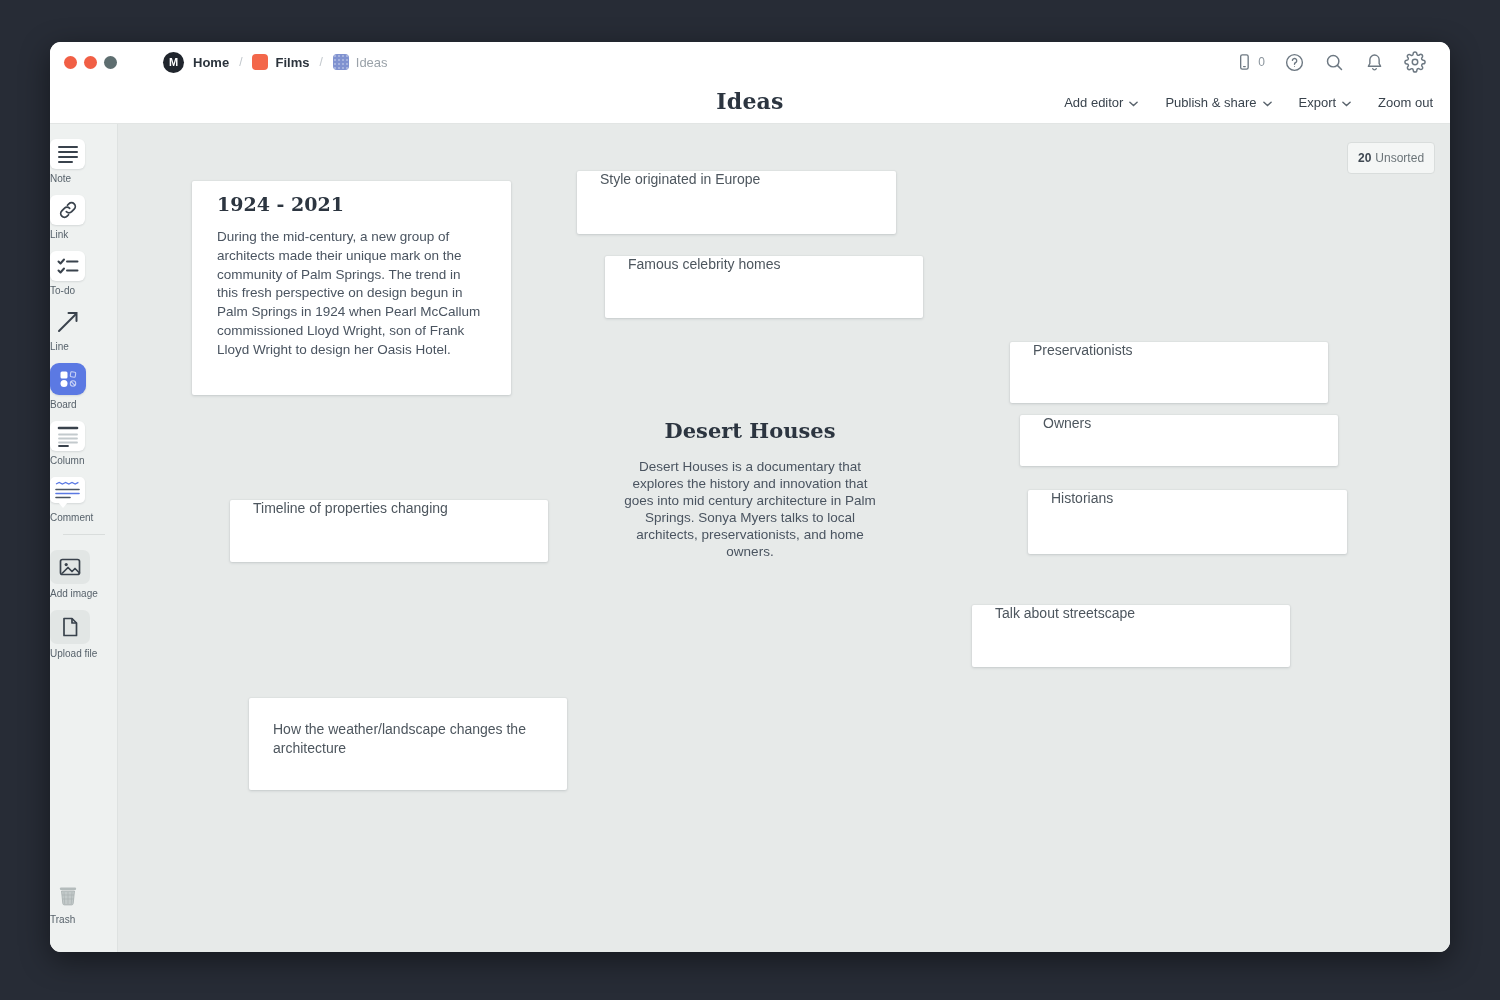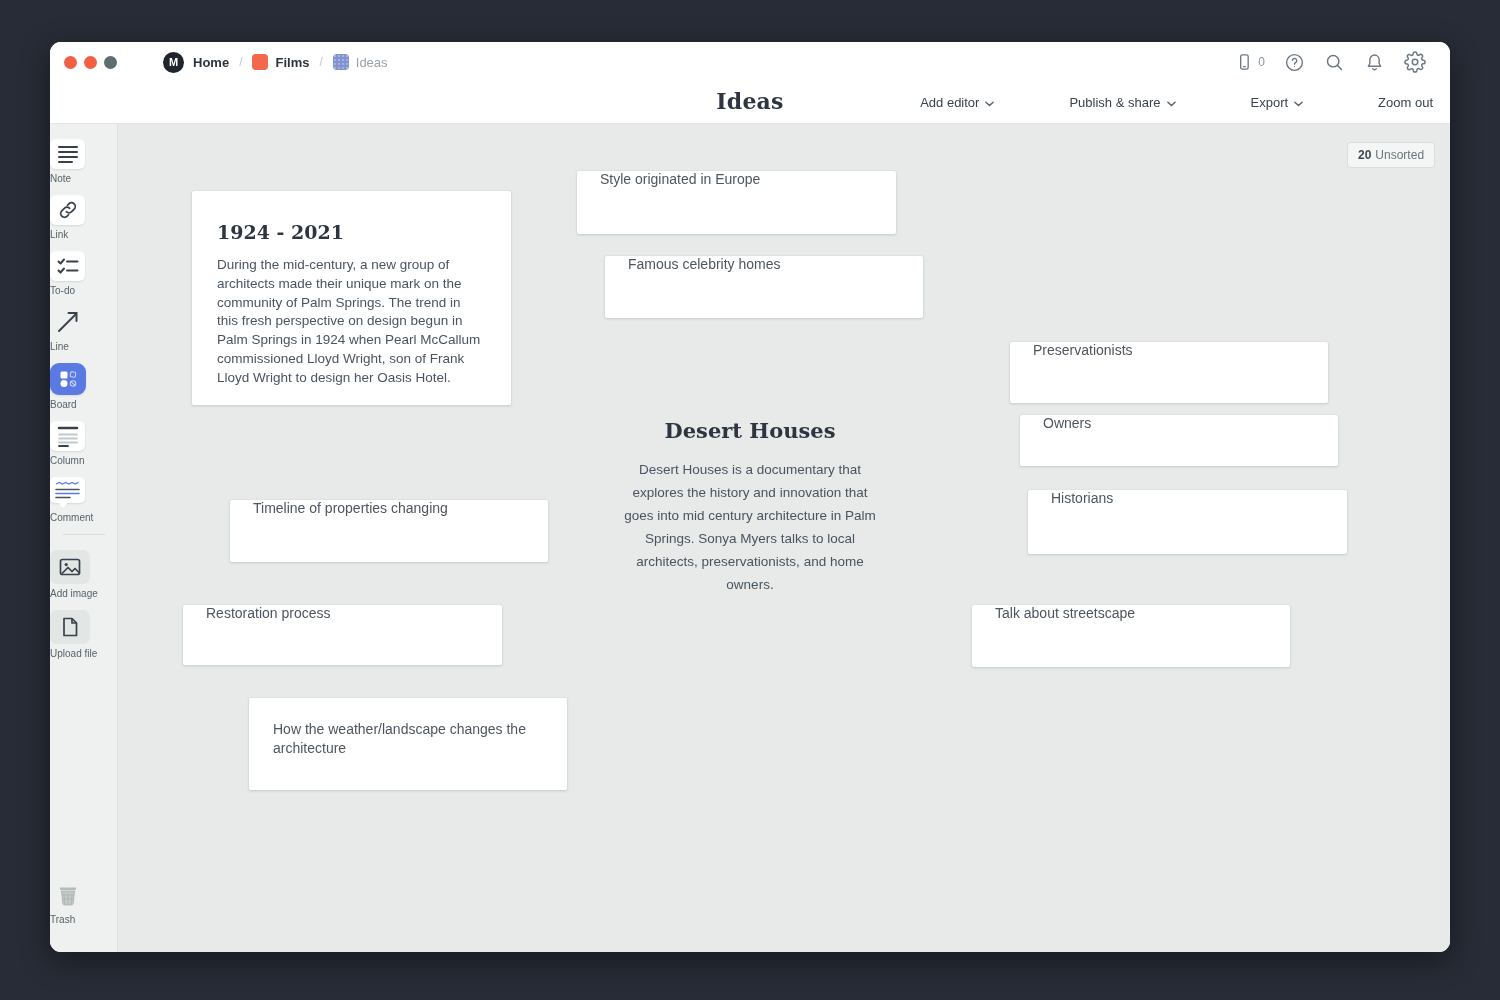--- a/index.html
+++ b/index.html
@@ -43,21 +43,21 @@
   .icon-btn { display:flex; align-items:center; gap:4px; cursor:pointer; }
   .icon-btn svg { display:block; }
   .device-count { font-size:12px; color:#8a949c; }
   .titlebar { height:41px; position:relative; }
   .page-title {
     position:absolute; left:50%; top:50%; transform:translate(-50%,-58%);
     font-family:"DejaVu Serif", serif; font-weight:bold; font-size:22px; color:#2c3540;
     letter-spacing:.2px;
   }
   .actions { position:absolute; right:17px; top:0; height:100%; display:flex; align-items:center; gap:27px; }
-  .action { display:flex; align-items:center; gap:6px; font-size:13px; color:#39434d; cursor:pointer;margin-left:48px; }
+  .action { display:flex; align-items:center; gap:6px; font-size:13px; color:#39434d; cursor:pointer; }
   .action svg { display:block; margin-top:2px; }
   
   .sidebar {
     position:absolute; left:0; top:82px; width:68px; bottom:0;
     background:#eef1f0; border-right:1px solid #dee2e1; padding-top:15px;
   }
   .tool { display:flex; flex-direction:column; align-items:flex-start; margin-bottom:11px; cursor:pointer; }
   .tool-box {
     width:35px; height:30px; background:#fff; border-radius:6px;
     display:flex; align-items:center; justify-content:center;
@@ -85,32 +85,32 @@
   .card.c-style      { left:459px; top:47px;  width:319px; height:63px; }
   .card.c-famous     { left:487px; top:132px; width:318px; height:62px; }
   .card.c-preserv    { left:892px; top:218px; width:318px; height:61px; }
   .card.c-owners     { left:902px; top:291px; width:318px; height:51px; }
   .card.c-historians { left:910px; top:366px; width:319px; height:64px; }
   .card.c-timeline   { left:112px; top:376px; width:318px; height:62px; }
   .card.c-restore    { left:65px;  top:481px; width:319px; height:60px; }
   .card.c-talk       { left:854px; top:481px; width:318px; height:62px; }
   .card.c-weather    { left:131px; top:574px; width:318px; height:92px; align-items:flex-start; padding:22px 38px 4px 24px; line-height:19px; }
   .note-card {
-    position:absolute; left:74px; top:67px; width:319px; height:214px;
-    background:#fff; border-radius:2px; padding:30px 28px 0 25px;
+    position:absolute; left:74px; top:57px; width:319px; height:214px;
+    background:#fff; border-radius:2px; padding:12px 28px 0 25px;
     box-shadow:0 1px 3px rgba(40,52,62,.16), 0 0 0 1px rgba(40,52,62,.02);
     cursor:pointer;
   }
   .note-title { font-family:"DejaVu Serif", serif; font-weight:bold; font-size:19px; color:#2c3540; margin-bottom:13px; }
   .note-body { font-size:13.5px; line-height:18.8px; color:#4a5460; }
   .text-block { position:absolute; left:500px; top:294px; width:264px; text-align:center; cursor:text; }
   .text-block-title { font-family:"DejaVu Serif", serif; font-weight:bold; font-size:21px; color:#2c3540; margin-bottom:15px; }
-  .text-block-body { font-size:13.5px; line-height:23px; color:#4a5460; }
+  .text-block-body { font-size:13.5px; line-height:17px; color:#4a5460; }
   .unsorted-badge {
-    position:absolute; left:1229px; top:18px; height:26px;
+    position:absolute; left:1229px; top:18px; height:32px;
     background:#f4f6f5; border:1px solid #d9dddc; border-radius:4px;
     display:flex; align-items:center; gap:4px; padding:0 10px;
     font-size:12px; cursor:pointer;
   }
   .unsorted-badge b { color:#3f4852; }
   .unsorted-badge span.u-label { color:#6b7478; }
 </style>
 </head>
 <body>
 
@@ -367,23 +367,20 @@
     </div>
     <div class="card c-owners">
       <span>Owners</span>
     </div>
     <div class="card c-historians">
       <span>Historians</span>
     </div>
     <div class="card c-timeline">
       <span>Timeline of properties changing</span>
     </div>
-    <div class="card c-restore">
-      <span>Restoration process</span>
-    </div>
     <div class="card c-talk">
       <span>Talk about streetscape</span>
     </div>
     <div class="card c-weather">
       <span>How the weather/landscape changes the architecture</span>
     </div>
 
     <div class="text-block">
       <div class="text-block-title">Desert Houses</div>
       <div class="text-block-body">Desert Houses is a documentary that explores the history and innovation that goes into mid century architecture in Palm Springs. Sonya Myers talks to local architects, preservationists, and home owners.</div>

